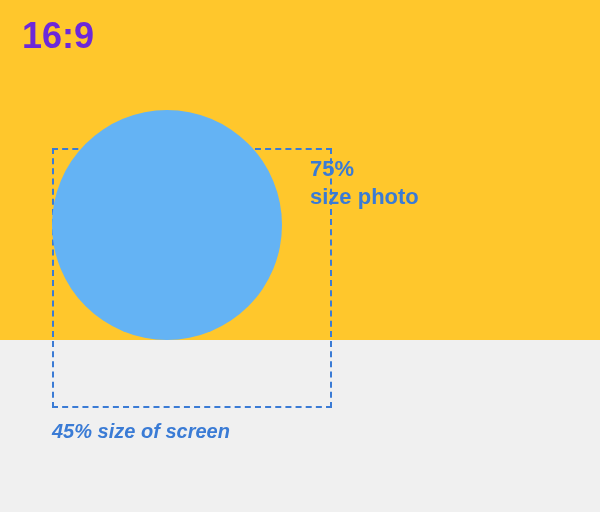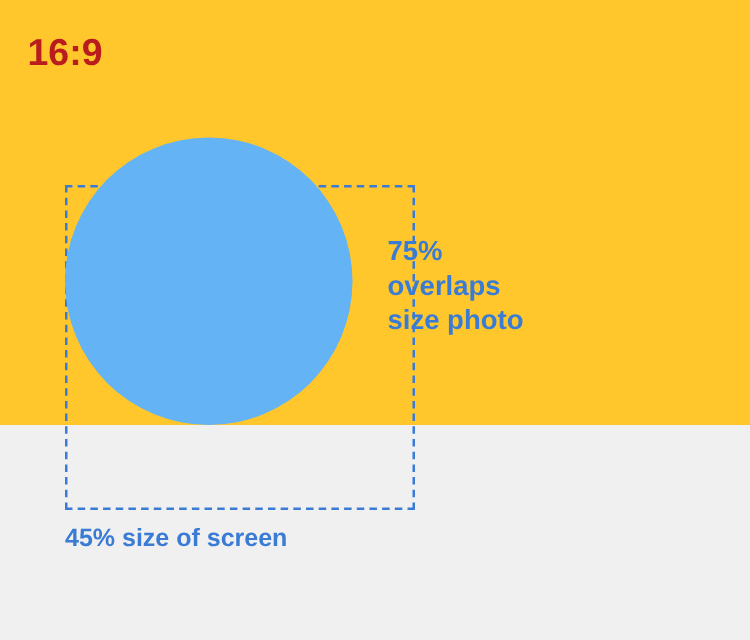--- a/index.html
+++ b/index.html
@@ -27,26 +27,25 @@
       height: 172px;
       position: absolute;
       top: 340px;
       left: 0;
     }
 
     #ratio-label {
       position: absolute;
       top: 18px;
       left: 22px;
-      font-size: 30px;
+      font-size: 36px;
       font-weight: 900;
-      color: #b91c1c;
+      color: #6d28d9;
       font-family: 'Arial Black', Arial, sans-serif;
       line-height: 1;
-      margin-top: 10px;
     }
 
     
     #dashed-rect {
       position: absolute;
       left: 52px;
       top: 148px;
       width: 280px;
       height: 260px;
       border: 2.5px dashed #3A7BD5;
@@ -70,46 +69,45 @@
     #overlap-text {
       position: absolute;
       left: 310px;
       top: 155px;
       color: #3A7BD5;
       font-size: 22px;
       font-weight: 900;
       font-family: 'Arial Black', Arial, sans-serif;
       line-height: 1.25;
       z-index: 4;
-      margin-top: 32px;
     }
 
     
     #size-label {
       position: absolute;
       left: 52px;
       top: 420px;
       color: #3A7BD5;
       font-size: 20px;
       font-weight: 900;
       font-family: 'Arial Black', Arial, sans-serif;
       z-index: 4;
+      font-style: italic;
     }
   </style>
 </head>
 <body>
 
 <div id="top-section"></div>
 <div id="bottom-section"></div>
 
 <div id="ratio-label">16:9</div>
 
 <div id="dashed-rect"></div>
 
 <div id="circle"></div>
 
 <div id="overlap-text">
   <div>75%</div>
-  <div>overlaps</div>
   <div>size photo</div>
 </div>
 
 <div id="size-label">45% size of screen</div>
 
 </body></html>

